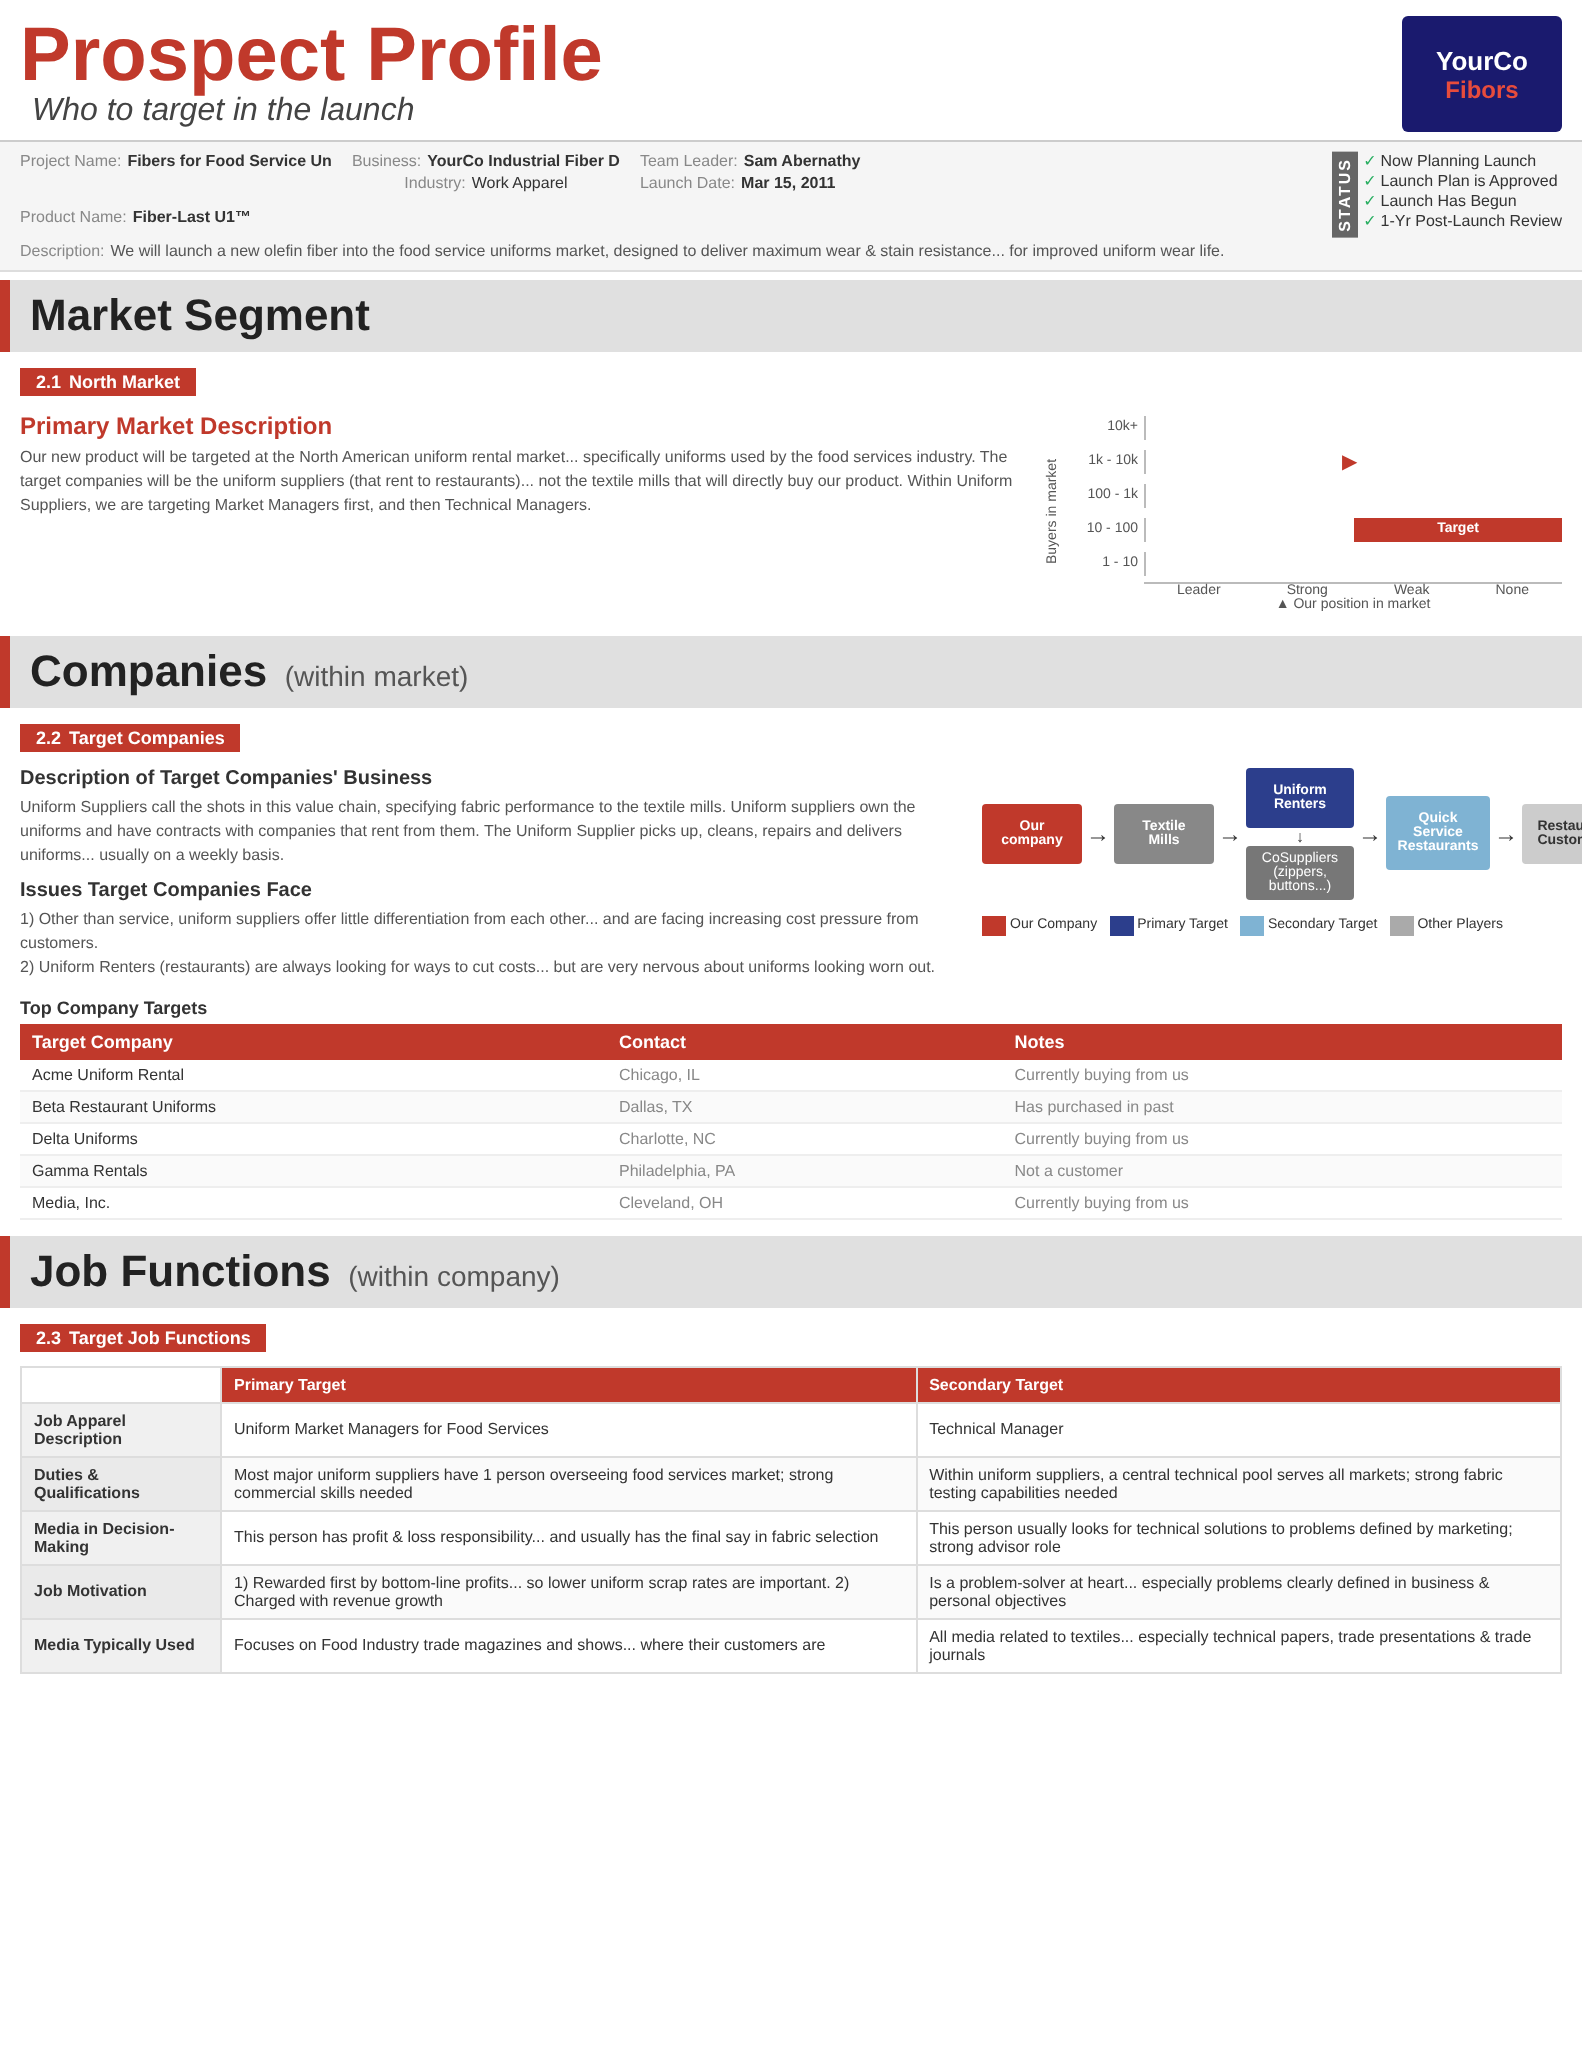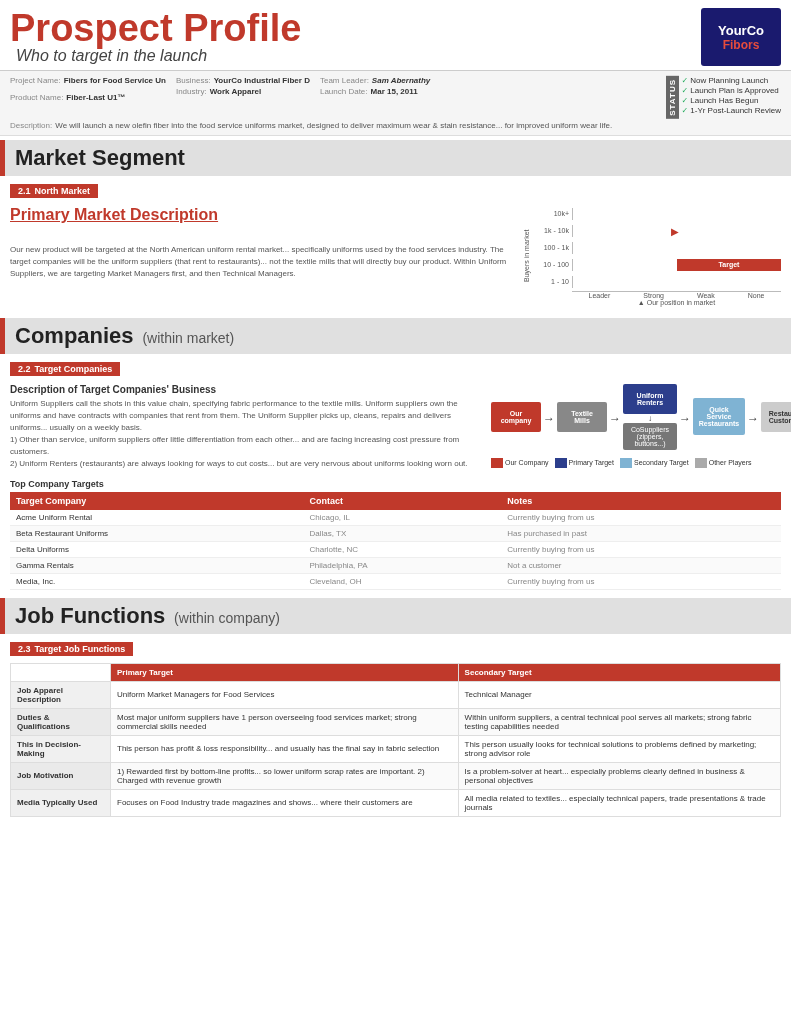--- a/index.html
+++ b/index.html
@@ -19,44 +19,44 @@
   <div style="background:#1a1a6e; color:#fff; width:80px; height:58px; display:flex; flex-direction:column; align-items:center; justify-content:center; border-radius:3px;">
     <div style="font-size:13px; font-weight:900; color:#fff;">YourCo</div>
     <div style="font-size:12px; font-weight:900; color:#e74c3c;">Fibors</div>
   </div>
 </div>
 
 
 <div style="background:#f5f5f5; padding:5px 10px; border-bottom:1px solid #ddd; font-size:8px;">
   <div style="display:flex; gap:5px; margin-bottom:2px; align-items:flex-start;">
     <div style="display:flex; flex:1; gap:10px;">
-      <div style="display:flex; flex-direction:column; gap:8px;">
+      <div style="display:flex; flex-direction:column; gap:19px;">
         <div style="display:flex; gap:3px; align-items:baseline;">
           <span style="color:#888;">Project Name:</span>
           <span style="font-weight:700;">Fibers for Food Service Un</span>
         </div>
         <div style="display:flex; gap:3px; align-items:baseline;">
           <span style="color:#888;">Product Name:</span>
           <span style="font-weight:700;">Fiber-Last U1™</span>
         </div>
       </div>
       <div style="display:flex; flex-direction:column; gap:2px;">
         <div style="display:flex; gap:3px; align-items:baseline;">
           <span style="color:#888;">Business:</span>
           <span style="font-weight:700;">YourCo Industrial Fiber D</span>
         </div>
-        <div style="display:flex; gap:3px; align-items:baseline;">
+        <div style="display:flex; gap:3px; align-items:baseline;justify-content:center;">
           <span style="color:#888;">Industry:</span>
-          <span style="font-weight:700;">Work Apparel</span>
+          <span style="font-weight:400;">Work Apparel</span>
         </div>
       </div>
       <div style="display:flex; flex-direction:column; gap:2px;">
         <div style="display:flex; gap:3px; align-items:baseline;">
           <span style="color:#888;">Team Leader:</span>
-          <span style="font-weight:700;font-style:italic;">Sam Abernathy</span>
+          <span style="font-weight:700;">Sam Abernathy</span>
         </div>
         <div style="display:flex; gap:3px; align-items:baseline;">
           <span style="color:#888;">Launch Date:</span>
           <span style="font-weight:700;">Mar 15, 2011</span>
         </div>
       </div>
     </div>
 
     <div style="display:flex; gap:3px; align-items:flex-start;">
       <div style="writing-mode:vertical-lr; transform:rotate(180deg); background:#666; color:#fff; font-weight:900; font-size:8px; padding:3px 2px; letter-spacing:1px;">STATUS</div>
@@ -92,21 +92,21 @@
 </div>
 
 
 <div style="display:inline-flex; align-items:center; background:#c0392b; color:#fff; font-size:9px; font-weight:700; padding:2px 8px; margin:8px 10px 4px 10px;">
   <span style="margin-right:4px;">2.1</span>
   <span>North Market</span>
 </div>
 
 <div style="display:flex; padding:4px 10px 8px 10px; gap:10px;">
   <div style="flex:1;">
-    <div style="font-size:16px; color:#c0392b; font-weight:700; margin-bottom:20px;text-decoration:underline;">Primary Market Description</div>
+    <div style="font-size:12px; color:#c0392b; font-weight:700; margin-bottom:3px;">Primary Market Description</div>
     <div style="font-size:8px; color:#555; line-height:1.5;">Our new product will be targeted at the North American uniform rental market... specifically uniforms used by the food services industry. The target companies will be the uniform suppliers (that rent to restaurants)... not the textile mills that will directly buy our product. Within Uniform Suppliers, we are targeting Market Managers first, and then Technical Managers.</div>
   </div>
 
   <div style="width:260px;">
     <div style="display:flex;">
       <div style="writing-mode:vertical-rl; transform:rotate(180deg); font-size:7px; color:#555; text-align:center; padding-right:2px;">Buyers in market</div>
       <div style="flex:1;">
 
         <div style="display:flex; align-items:center; height:16px; margin-bottom:1px;">
           <div style="width:42px; text-align:right; font-size:7px; color:#555; padding-right:3px;">10k+</div>
@@ -163,20 +163,21 @@
 
 <div style="display:inline-flex; align-items:center; background:#c0392b; color:#fff; font-size:9px; font-weight:700; padding:2px 8px; margin:8px 10px 4px 10px;">
   <span style="margin-right:4px;">2.2</span>
   <span>Target Companies</span>
 </div>
 
 <div style="display:flex; padding:4px 10px; gap:10px;">
   <div style="flex:1;">
     <div style="font-size:10px; font-weight:700; color:#333; margin-bottom:3px;">Description of Target Companies' Business</div>
     <div style="font-size:8px; color:#555; line-height:1.5;">Uniform Suppliers call the shots in this value chain, specifying fabric performance to the textile mills. Uniform suppliers own the uniforms and have contracts with companies that rent from them. The Uniform Supplier picks up, cleans, repairs and delivers uniforms... usually on a weekly basis.</div>
+    <div style="font-size:10px; font-weight:700; color:#333; margin:6px 0 3px;">Issues Target Companies Face</div>
     <div style="font-size:8px; color:#555; line-height:1.5; white-space:pre-line;">1) Other than service, uniform suppliers offer little differentiation from each other... and are facing increasing cost pressure from customers.
 2) Uniform Renters (restaurants) are always looking for ways to cut costs... but are very nervous about uniforms looking worn out.</div>
   </div>
 
   <div style="width:290px;">
     <div style="display:flex; align-items:center; gap:2px; flex-wrap:nowrap;">
       <div style="background:#c0392b; color:#fff; padding:8px 5px; font-size:7px; font-weight:700; text-align:center; min-width:50px; border-radius:2px;">Our<br>company</div>
       <div style="font-size:12px; color:#333;">→</div>
       <div style="background:#888; color:#fff; padding:8px 5px; font-size:7px; font-weight:700; text-align:center; min-width:50px; border-radius:2px;">Textile<br>Mills</div>
       <div style="font-size:12px; color:#333;">→</div>
@@ -276,21 +277,21 @@
       <td style="padding:4px 6px; border:1px solid #ddd; background:#f0f0f0; font-weight:600;">Job Apparel Description</td>
       <td style="padding:4px 6px; border:1px solid #ddd;">Uniform Market Managers for Food Services</td>
       <td style="padding:4px 6px; border:1px solid #ddd;">Technical Manager</td>
     </tr>
     <tr style="background:#fafafa;">
       <td style="padding:4px 6px; border:1px solid #ddd; background:#eaeaea; font-weight:600;">Duties &amp; Qualifications</td>
       <td style="padding:4px 6px; border:1px solid #ddd;">Most major uniform suppliers have 1 person overseeing food services market; strong commercial skills needed</td>
       <td style="padding:4px 6px; border:1px solid #ddd;">Within uniform suppliers, a central technical pool serves all markets; strong fabric testing capabilities needed</td>
     </tr>
     <tr>
-      <td style="padding:4px 6px; border:1px solid #ddd; background:#f0f0f0; font-weight:600;">This in Decision-Making</td>
+      <td style="padding:4px 6px; border:1px solid #ddd; background:#f0f0f0; font-weight:600;">Media in Decision-Making</td>
       <td style="padding:4px 6px; border:1px solid #ddd;">This person has profit &amp; loss responsibility... and usually has the final say in fabric selection</td>
       <td style="padding:4px 6px; border:1px solid #ddd;">This person usually looks for technical solutions to problems defined by marketing; strong advisor role</td>
     </tr>
     <tr style="background:#fafafa;">
       <td style="padding:4px 6px; border:1px solid #ddd; background:#eaeaea; font-weight:600;">Job Motivation</td>
       <td style="padding:4px 6px; border:1px solid #ddd;">1) Rewarded first by bottom-line profits... so lower uniform scrap rates are important. 2) Charged with revenue growth</td>
       <td style="padding:4px 6px; border:1px solid #ddd;">Is a problem-solver at heart... especially problems clearly defined in business &amp; personal objectives</td>
     </tr>
     <tr>
       <td style="padding:4px 6px; border:1px solid #ddd; background:#f0f0f0; font-weight:600;">Media Typically Used</td>

